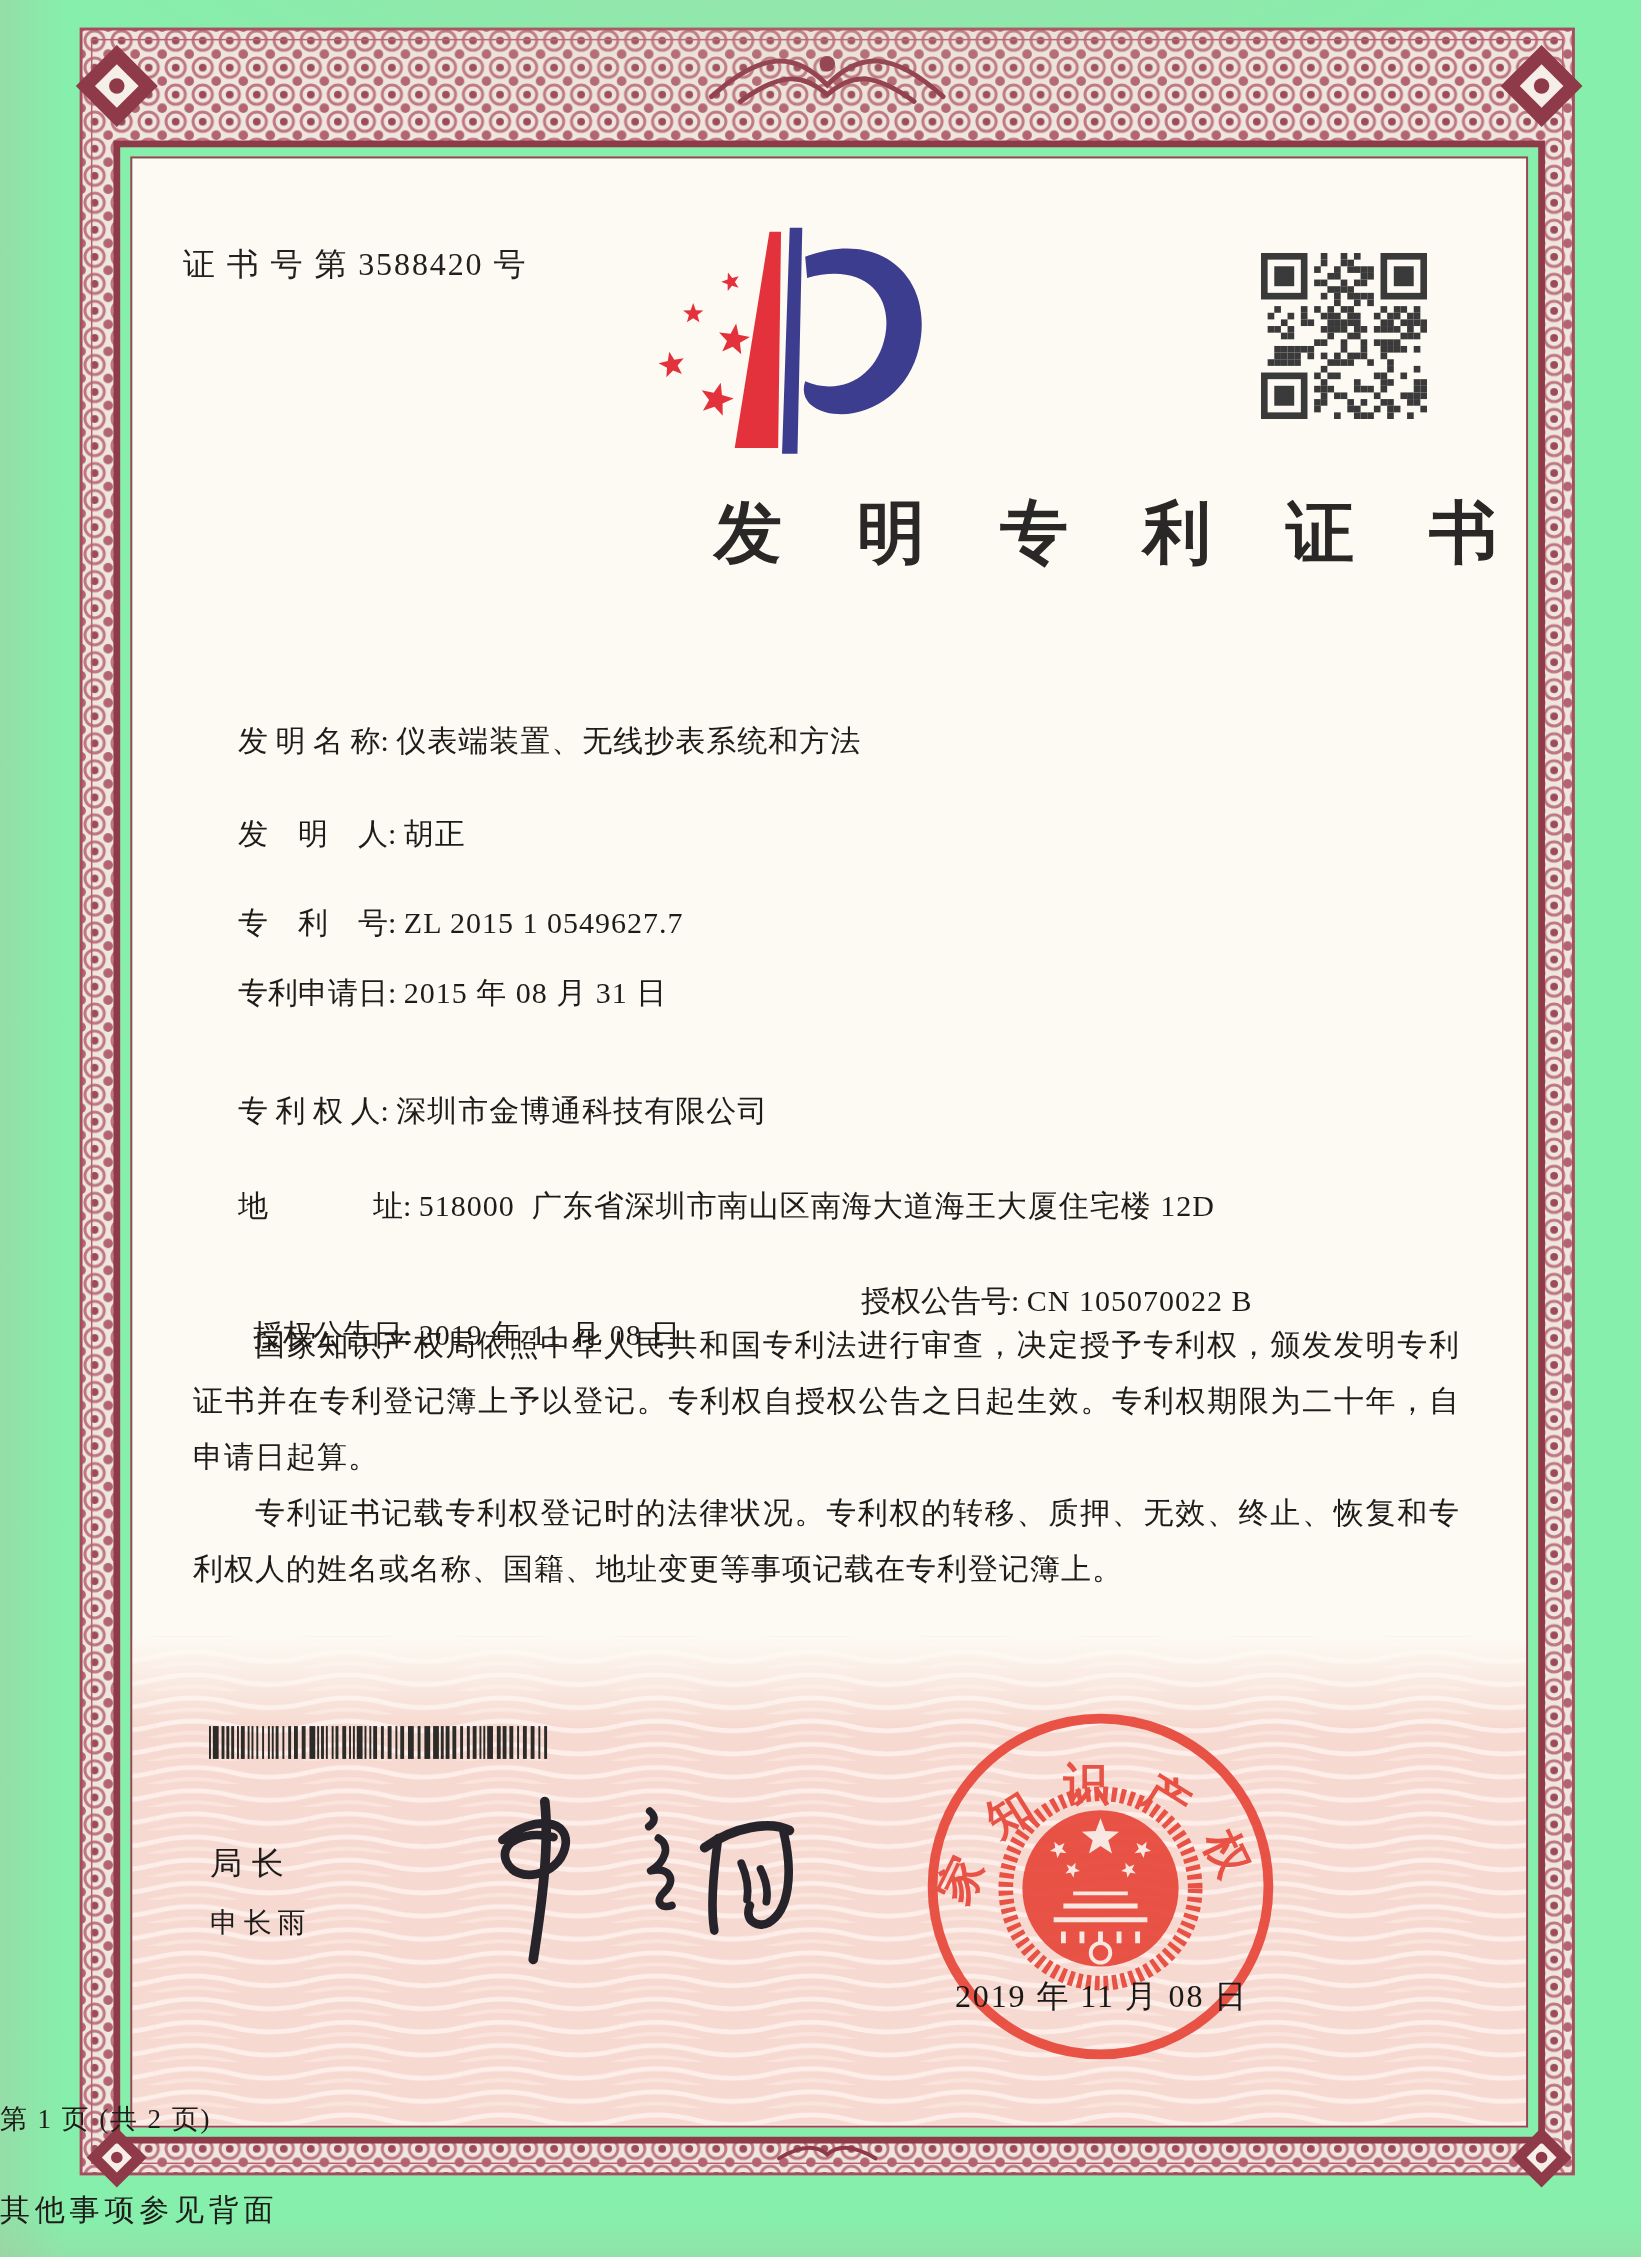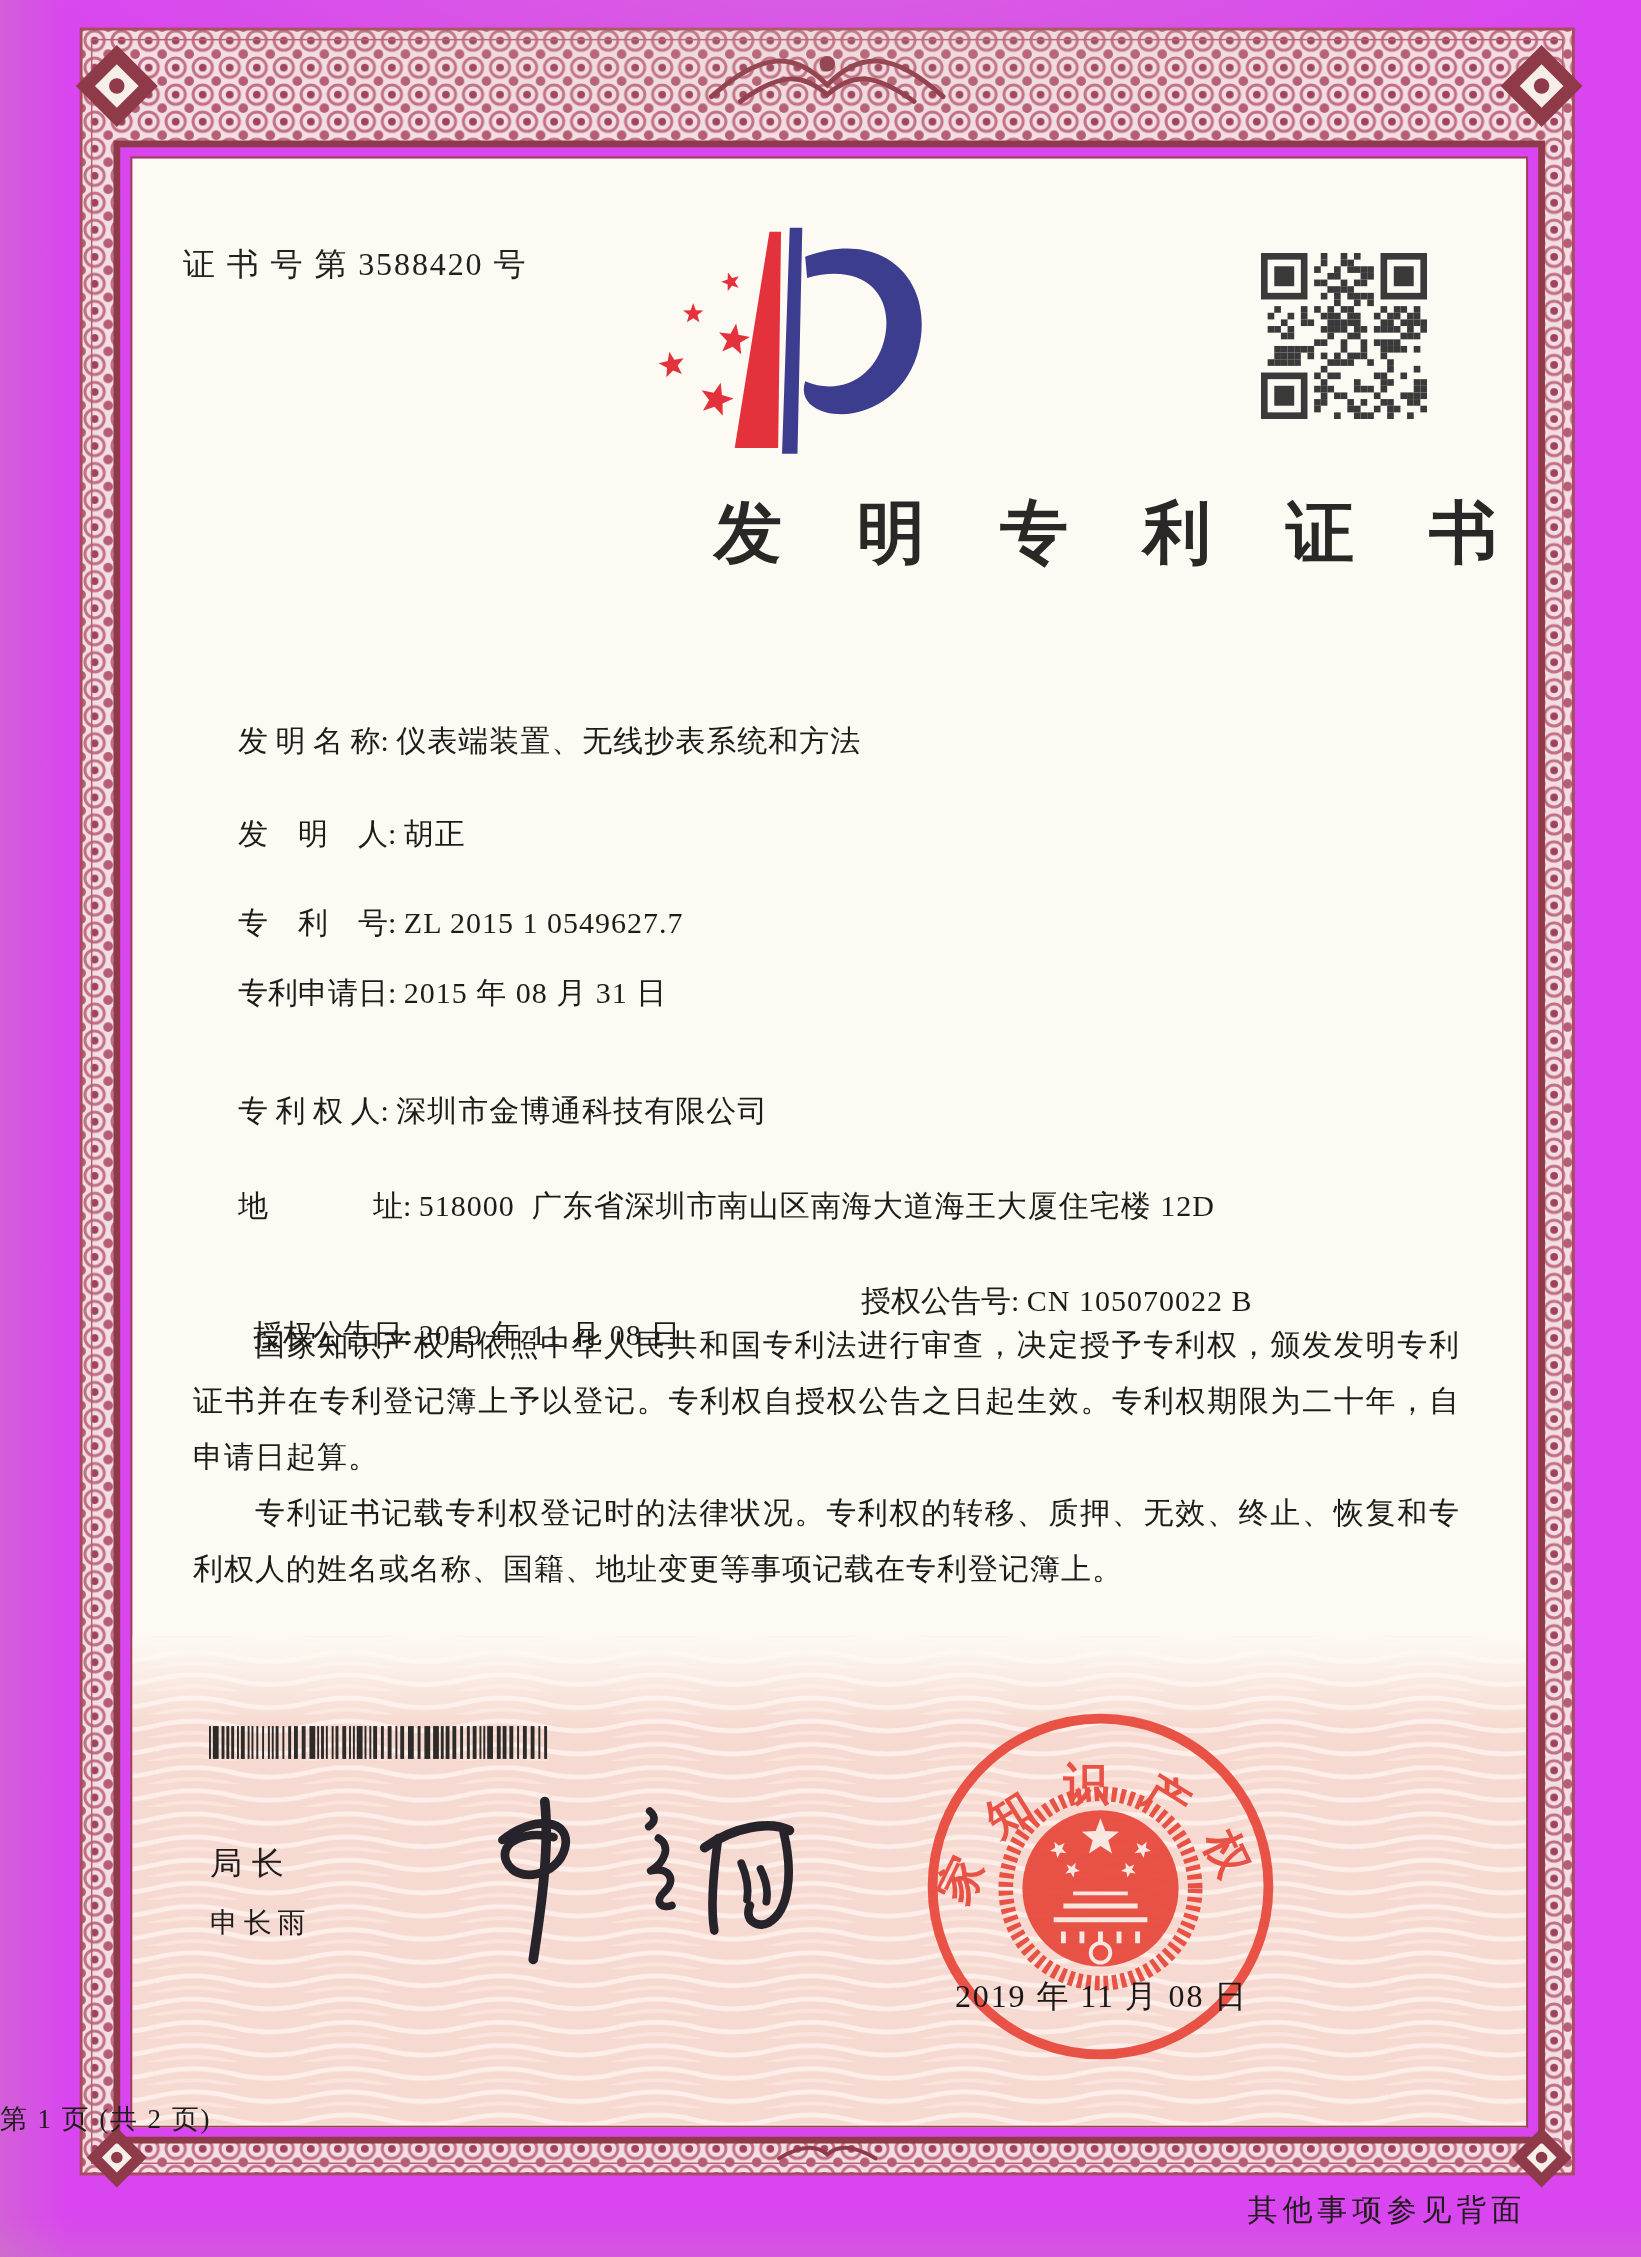--- a/index.html
+++ b/index.html
@@ -1,18 +1,18 @@
 <!DOCTYPE html>
 <html><head>
 <meta charset="utf-8">
 <style>
   html,body{margin:0;padding:0;background:#efe9dc;}
   .page{
     position:relative;width:1641px;height:2257px;overflow:hidden;
-    background:#d946ef;
+    background:#86efac;
     font-family:"Liberation Serif","DejaVu Serif",serif;
     color:#1e1c1a;
   }
   .page::after{content:"";position:absolute;inset:0;pointer-events:none;
     background:
       linear-gradient(90deg, rgba(190,170,150,.25) 0, rgba(190,170,150,0) 68px),
       linear-gradient(0deg, rgba(190,170,150,.18) 0, rgba(190,170,150,0) 39px),
       radial-gradient(1159px 290px at 50% -58px, rgba(210,190,170,.25), rgba(210,190,170,0) 70%);
   }
   .abs{position:absolute;}
@@ -25,21 +25,21 @@
   .fvalue{white-space:pre;letter-spacing:1px;}
   .grant-pair2{position:absolute;left:608px;top:0;}
   .paras{left:193px;top:1317px;width:1267px;font-size:30px;line-height:56px;
     text-align:justify;letter-spacing:1px;}
   .paras p{margin:0;text-indent:62px;}
   .signer-title{left:210px;top:1842px;font-size:32px;letter-spacing:9.7px;}
   .signer-name{left:210px;top:1904px;font-size:28px;letter-spacing:5.8px;}
   .seal-date{left:922px;top:1975px;width:359px;text-align:center;font-size:32px;
     letter-spacing:1.9px;color:#181818;z-index:4;white-space:pre;}
   .page-info{left:0;top:2101px;width:1526px;text-align:left;font-size:27px;letter-spacing:1.9px;white-space:pre;}
-  .back-note{left:0;top:2190px;width:1526px;text-align:right;font-size:30px;letter-spacing:4.8px;}
+  .back-note{left:0;top:2190px;width:1526px;text-align:left;font-size:30px;letter-spacing:4.8px;}
   .seal-wrap{left:915px;top:1701px;z-index:3;opacity:.93;}
   .sig-wrap{left:452px;top:1788px;z-index:2;}
   .logo-wrap{left:637px;top:222px;}
   .qr-wrap{left:1261px;top:253px;}
   .bar-wrap{left:209px;top:1726px;}
   .frame-wrap{left:0;top:0;z-index:0;}
   .content{z-index:1;}
 </style>
 </head>
 <body>

